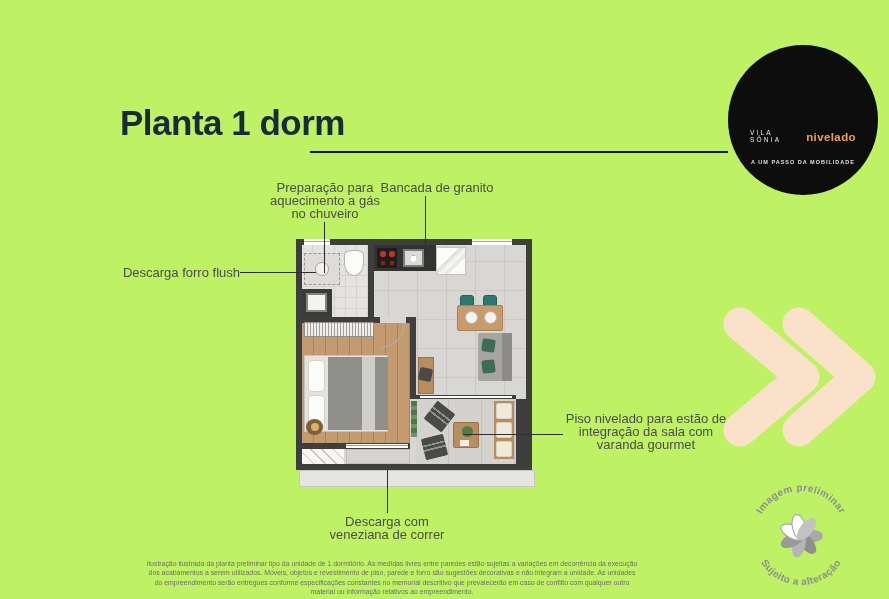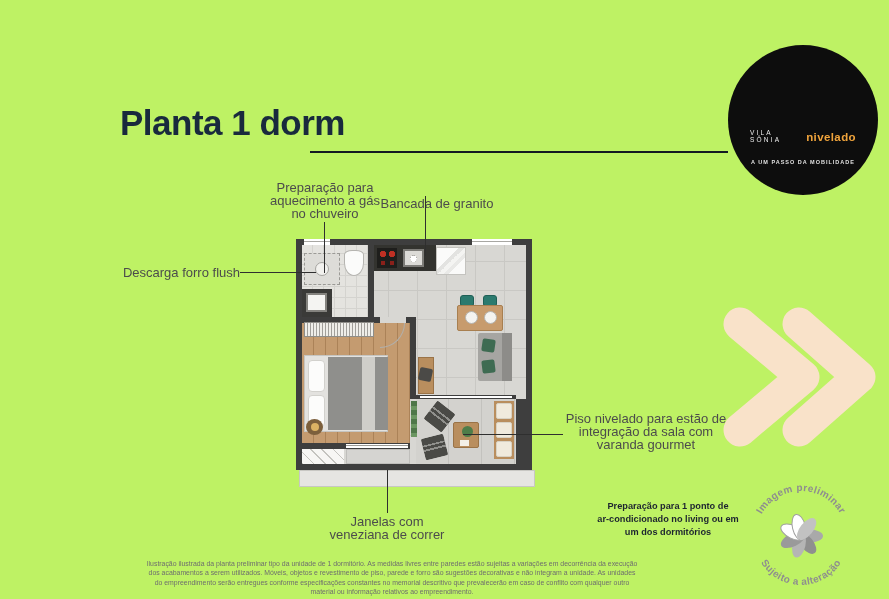--- a/index.html
+++ b/index.html
@@ -121,21 +121,21 @@
       background:repeating-linear-gradient(45deg,#c4c3bf 0 1px,#f7f6f4 1px 8px);}
   .inner-ledge{left:44px;top:204px;width:64px;height:15px;background:#d5d4d1;border:1px solid #bfbebb;}
 
   .ledge{position:absolute;left:299px;top:470px;width:236px;height:17px;background:#e6e5e2;
          border:1px solid #c8c7c3;box-sizing:border-box;}
 
   
   .callout{position:absolute;font-size:13px;line-height:13px;color:#4c4c4c;text-align:center;
            white-space:pre-line;z-index:6;}
   .c-gas{left:250px;top:181px;width:150px;}
-  .c-granite{left:377px;top:197px;width:120px;}
+  .c-granite{left:377px;top:181px;width:120px;}
   .c-flush{left:100px;top:266px;width:140px;text-align:right;}
   .c-floor{left:560px;top:412px;width:172px;}
   .c-windows{left:322px;top:515px;width:130px;}
   .ac-note{position:absolute;left:582px;top:500px;width:172px;font-size:9.2px;line-height:13px;
            font-weight:bold;color:#1d2430;text-align:center;white-space:pre-line;z-index:6;}
 
   .lead{position:absolute;background:#2f2f2f;z-index:6;}
   .l-gas{left:324px;top:222px;width:1px;height:51px;}
   .l-granite{left:425px;top:196px;width:1px;height:60px;}
   .l-flush{left:240px;top:272px;width:76px;height:1px;}
@@ -246,25 +246,22 @@
   <div class="ledge"></div>
 
   <div class="callout c-gas">Preparação para
 aquecimento a gás
 no chuveiro</div>
   <div class="callout c-granite">Bancada de granito</div>
   <div class="callout c-flush">Descarga forro flush</div>
   <div class="callout c-floor">Piso nivelado para estão de
 integração da sala com
 varanda gourmet</div>
-  <div class="callout c-windows">Janelas com
+  <div class="callout c-windows">Descarga com
 veneziana de correr</div>
-  <div class="ac-note">Preparação para 1 ponto de
-ar-condicionado no living ou em
-um dos dormitórios</div>
 
   <div class="lead l-gas"></div>
   <div class="lead l-granite"></div>
   <div class="lead l-flush"></div>
   <div class="lead l-floor"></div>
   <div class="lead l-windows"></div>
 
   <svg class="stamp" width="114" height="116" viewBox="0 0 114 116">
     <defs>
       <path id="arcTop" d="M 12 58 A 45 45 0 0 1 102 58" fill="none"></path>

